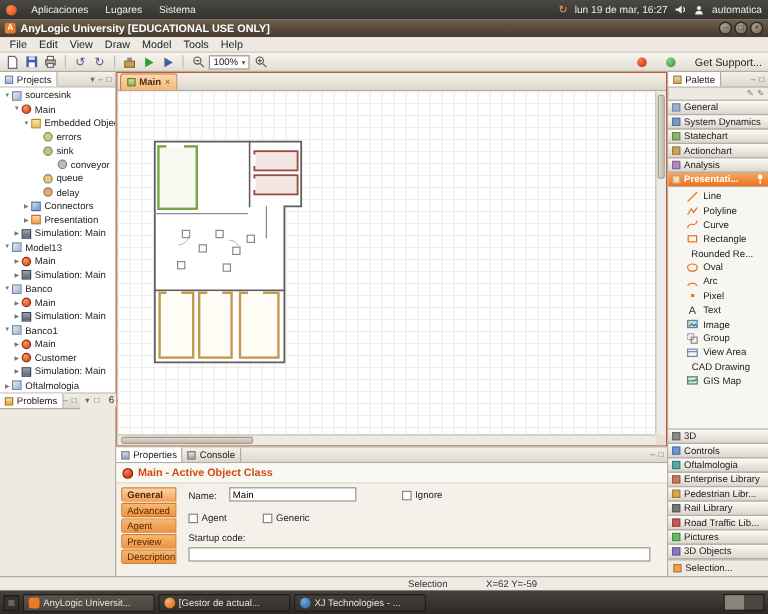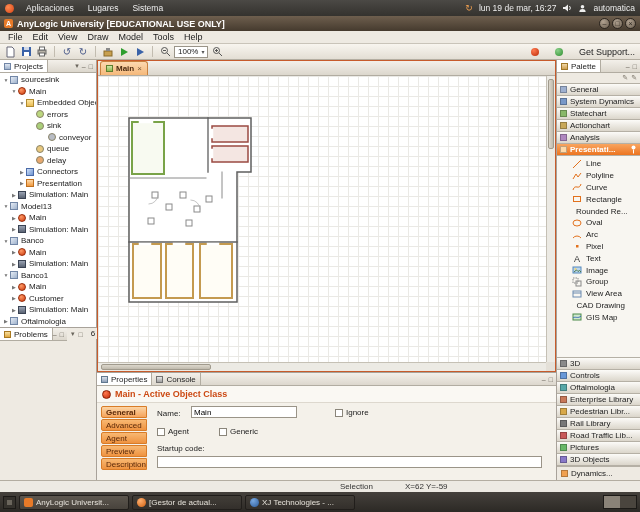--- a/index.html
+++ b/index.html
@@ -698,21 +698,21 @@
       <div class="pal-h">
           <span class="phic" style="background:#68b868"></span>
           <span>Pictures</span>
         </div>
       <div class="pal-h">
           <span class="phic" style="background:#8878c8"></span>
           <span>3D Objects</span>
         </div>
       <div class="palettes-row">
         <span class="phic" style="background:#f0a050"></span>
-        <span>Dynamics...</span>
+        <span>Selection...</span>
       </div>
     </div>
   </div>
 
   <div class="statusbar">
     <span class="sb-sel">Selection</span>
     <span class="sb-xy">X=62 Y=-59</span>
   </div>
 
   <div class="taskbar">

